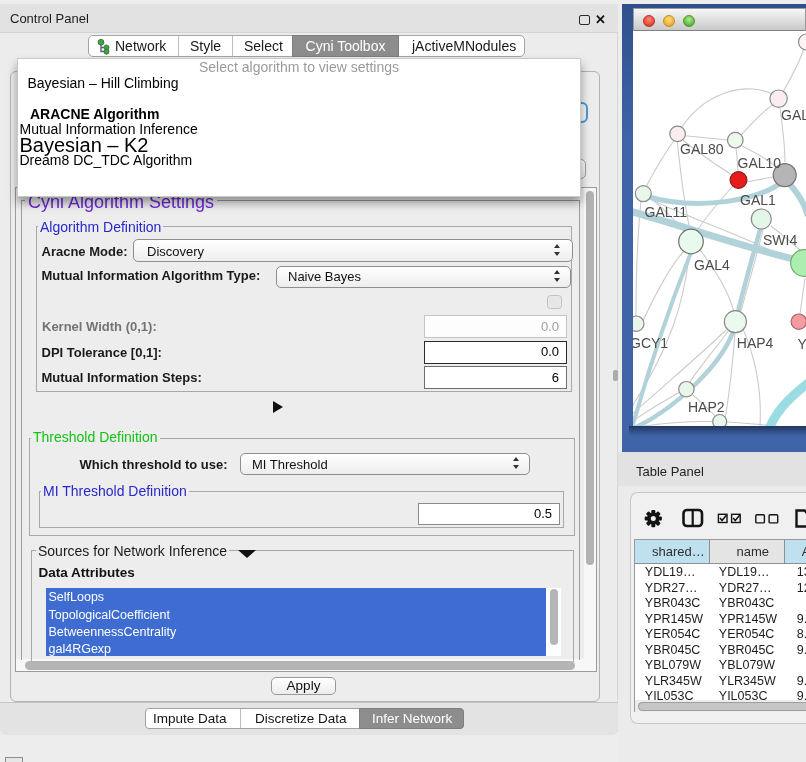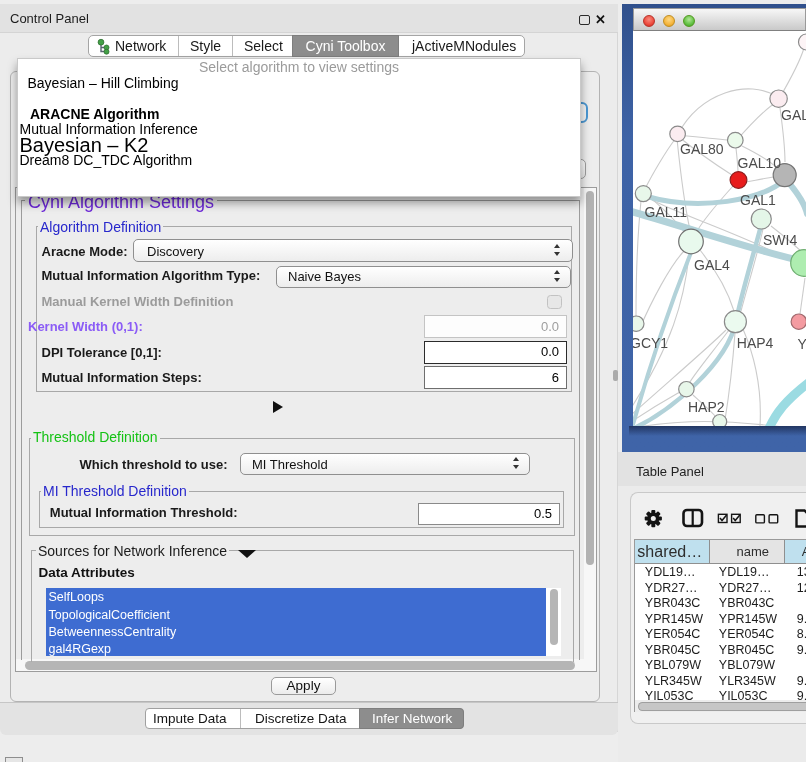--- a/index.html
+++ b/index.html
@@ -62,24 +62,23 @@
   <div class="abs" style="left:147px;top:240px;font-size:13px;color:#111;">Discovery</div>
   <div class="abs" style="left:554px;top:240px;width:0;height:0;border-left:3.5px solid transparent;border-right:3.5px solid transparent;border-bottom:4.5px solid #333;"></div>
   <div class="abs" style="left:554px;top:248px;width:0;height:0;border-left:3.5px solid transparent;border-right:3.5px solid transparent;border-top:4.5px solid #333;"></div>
 
   <div class="abs b" style="left:41.5px;top:263.5px;font-size:13px;color:#1a1a1a;">Mutual Information Algorithm Type:</div>
   <div class="abs" style="left:276px;top:261.5px;width:295px;height:22px;background:linear-gradient(#ffffff,#ededed);border:1px solid #8f8f8f;border-radius:5px;box-sizing:border-box;"></div>
   <div class="abs" style="left:288px;top:265px;font-size:13px;color:#111;">Naive Bayes</div>
   <div class="abs" style="left:554px;top:266px;width:0;height:0;border-left:3.5px solid transparent;border-right:3.5px solid transparent;border-bottom:4.5px solid #333;"></div>
   <div class="abs" style="left:554px;top:274px;width:0;height:0;border-left:3.5px solid transparent;border-right:3.5px solid transparent;border-top:4.5px solid #333;"></div>
 
-  <div class="abs b" style="left:41.5px;top:289.5px;font-size:13px;color:#9b9b9b;">Manual Kernel Width Definition</div>
   <div class="abs" style="left:547px;top:291px;width:15px;height:13.5px;background:#e7e7e7;border:1px solid #c2c2c2;border-radius:3.5px;box-sizing:border-box;"></div>
 
-  <div class="abs b" style="left:28px;top:315px;font-size:13px;color:#8b5cf6;">Kernel Width (0,1):</div>
+  <div class="abs b" style="left:42px;top:315px;font-size:13px;color:#737373;">Kernel Width (0,1):</div>
   <div class="abs" style="left:424px;top:311px;width:143px;height:23px;background:#fdfdfd;border:1px solid #c4c4c4;box-sizing:border-box;text-align:right;font-size:13px;color:#9e9e9e;line-height:21px;padding-right:7px;">0.0</div>
 
   <div class="abs b" style="left:41.5px;top:340.5px;font-size:13px;color:#1a1a1a;">DPI Tolerance [0,1]:</div>
   <div class="abs" style="left:424px;top:336.5px;width:143px;height:23px;background:#fff;border:1.6px solid #2b2b2b;box-sizing:border-box;text-align:right;font-size:13px;color:#000;line-height:20px;padding-right:7px;">0.0</div>
 
   <div class="abs b" style="left:41.5px;top:365.5px;font-size:13px;color:#1a1a1a;">Mutual Information Steps:</div>
   <div class="abs" style="left:424px;top:361.5px;width:143px;height:23px;background:#fff;border:1px solid #6e6e6e;box-sizing:border-box;text-align:right;font-size:13px;color:#000;line-height:21px;padding-right:7px;">6</div>
 
   <div class="abs" style="left:273px;top:396.5px;width:0;height:0;border-top:6.5px solid transparent;border-bottom:6.5px solid transparent;border-left:10px solid #111;"></div>
 
@@ -87,21 +86,20 @@
   <div class="abs" style="left:31px;top:425px;background:#ededed;padding:0 2px;font-size:14px;color:#14c214;">Threshold Definition</div>
 
   <div class="abs b" style="left:79.5px;top:452.5px;font-size:13px;color:#1a1a1a;">Which threshold to use:</div>
   <div class="abs" style="left:239.5px;top:449px;width:290px;height:22px;background:linear-gradient(#ffffff,#ededed);border:1px solid #8f8f8f;border-radius:5px;box-sizing:border-box;"></div>
   <div class="abs" style="left:252px;top:452.5px;font-size:13px;color:#111;">MI Threshold</div>
   <div class="abs" style="left:513px;top:453px;width:0;height:0;border-left:3.5px solid transparent;border-right:3.5px solid transparent;border-bottom:4.5px solid #333;"></div>
   <div class="abs" style="left:513px;top:461px;width:0;height:0;border-left:3.5px solid transparent;border-right:3.5px solid transparent;border-top:4.5px solid #333;"></div>
 
   <div class="abs" style="left:38.5px;top:487px;width:525px;height:37px;border:1px solid #a8a8a8;box-sizing:border-box;"></div>
   <div class="abs" style="left:41px;top:479px;background:#ededed;padding:0 2px;font-size:14px;color:#2727cc;">MI Threshold Definition</div>
-  <div class="abs b" style="left:49.8px;top:501px;font-size:13px;color:#1a1a1a;">Mutual Information Threshold:</div>
   <div class="abs" style="left:418px;top:499px;width:142px;height:22px;background:#fff;border:1px solid #8a8a8a;box-sizing:border-box;text-align:right;font-size:13px;color:#000;line-height:20px;padding-right:7px;">0.5</div>
 
   <div class="abs" style="left:31px;top:546px;width:543px;height:112px;border:1px solid #a8a8a8;border-bottom:none;box-sizing:border-box;"></div>
   <div class="abs" style="left:36px;top:539px;background:#ededed;padding:0 2px;font-size:14px;color:#1b1b1b;">Sources for Network Inference</div>
   <div class="abs" style="left:238px;top:545.5px;width:0;height:0;border-left:9px solid transparent;border-right:9px solid transparent;border-top:8px solid #111;"></div>
 
   <div class="abs b" style="left:38.5px;top:560.5px;font-size:13.5px;color:#111;">Data Attributes</div>
 
   <div class="abs" style="left:46px;top:583.7px;width:515px;height:68px;background:#fff;"></div>
   <div class="abs" style="left:46px;top:583.7px;width:500px;height:68px;background:#3e6cd1;"></div>
@@ -244,21 +242,21 @@
     <path d="M93.2,13 l2,2.5 l4.6,-5.6" stroke-width="1.5"></path>
   </g>
   <g stroke="#141414" fill="none" stroke-width="1.4">
     <rect x="115.8" y="9.7" width="8.6" height="8.2" rx="1"></rect>
     <rect x="129.1" y="9.7" width="8.6" height="8.2" rx="1"></rect>
   </g>
   <path d="M156.5,5.5 h8 l5,5 v11 h-13 z" fill="none" stroke="#141414" stroke-width="2.4"></path>
 </svg>
 
 <div class="abs" id="ttable" style="left:633.8px;top:538.5px;width:172.2px;height:173px;border-top:1px solid #9a9a9a;border-left:1px solid #9a9a9a;background:#fff;overflow:hidden;box-sizing:border-box;">
-  <div class="abs" style="left:0;top:0;width:75px;height:24px;background:#bfe0ee;border-right:1px solid #8f8f8f;border-bottom:1px solid #8f8f8f;box-sizing:border-box;text-align:center;font-size:16px;color:#2e2e2e;line-height:23px;padding-right:4px;">shared…</div>
+  <div class="abs" style="left:0;top:0;width:75px;height:24px;background:#bfe0ee;border-right:1px solid #8f8f8f;border-bottom:1px solid #8f8f8f;box-sizing:border-box;text-align:right;font-size:13px;color:#2e2e2e;line-height:23px;padding-right:4px;">shared…</div>
   <div class="abs" style="left:75px;top:0;width:75px;height:24px;background:#e4e4e4;border-right:1px solid #8f8f8f;border-bottom:1px solid #8f8f8f;box-sizing:border-box;text-align:center;font-size:13px;color:#2e2e2e;line-height:23px;padding-left:12px;">name</div>
   <div class="abs" style="left:150px;top:0;width:40px;height:24px;background:#bfe0ee;border-bottom:1px solid #8f8f8f;box-sizing:border-box;font-size:13px;color:#2e2e2e;line-height:23px;padding-left:17px;">A</div>
   <div class="abs" id="trows" style="left:0;top:24px;width:180px;height:136px;font-size:12.5px;color:#1d1d1d;overflow:hidden;">
       <div class="abs" style="left:10px;top:1.5px;">YDL19…</div>
       <div class="abs" style="left:84px;top:1.5px;">YDL19…</div>
       <div class="abs" style="left:162px;top:1.5px;">13</div>
       <div class="abs" style="left:10px;top:17.1px;">YDR27…</div>
       <div class="abs" style="left:84px;top:17.1px;">YDR27…</div>
       <div class="abs" style="left:162px;top:17.1px;">12</div>
       <div class="abs" style="left:10px;top:32.6px;">YBR043C</div>

